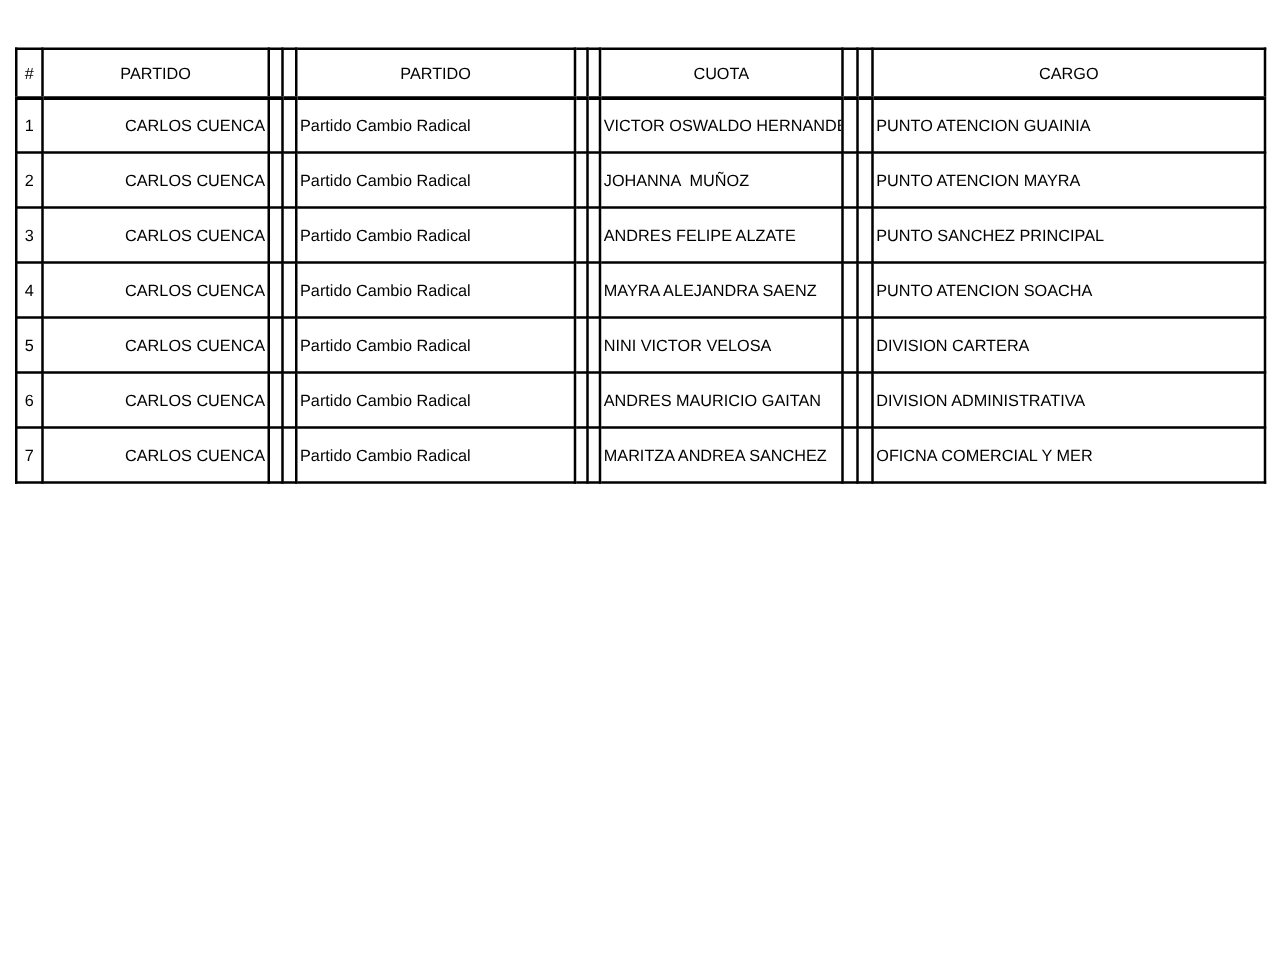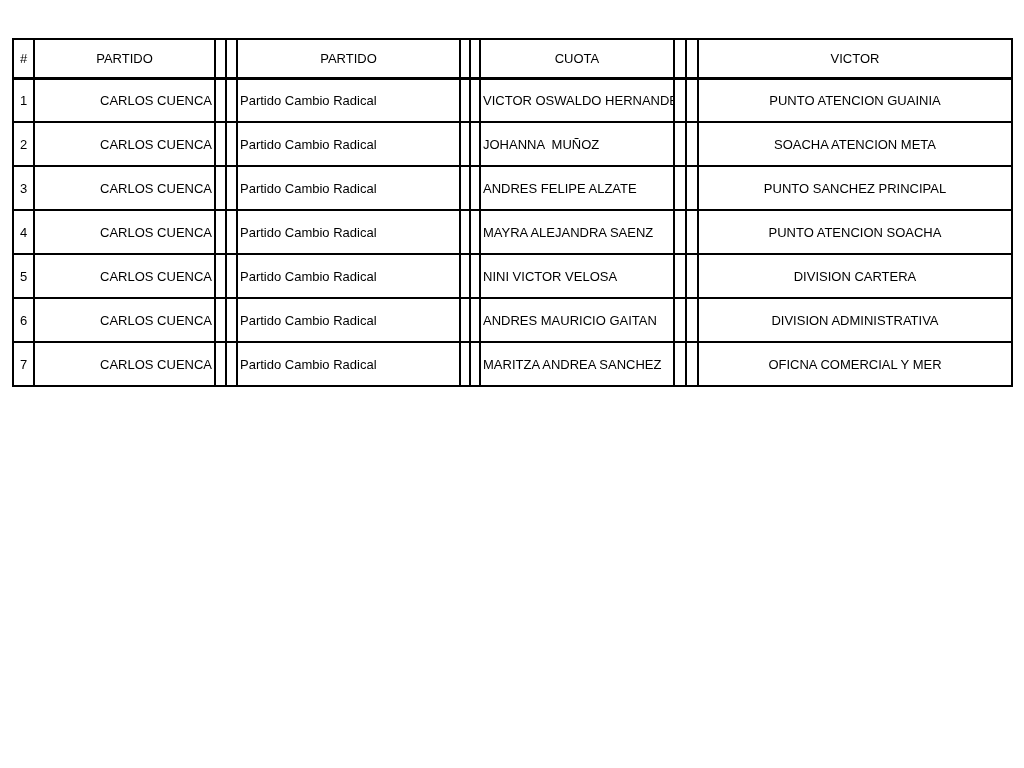--- a/index.html
+++ b/index.html
@@ -30,21 +30,21 @@
     overflow: hidden;
     white-space: pre;
     vertical-align: middle;
   }
   tr.header-row th { height: 39px; text-align: center; border-bottom: 3px solid #000; }
   tr.data-row td { height: 44px; }
   .c-num    { text-align: center; }
   .c-padrino{ text-align: right; }
   .c-partido{ text-align: left; }
   .c-cuota  { text-align: left; margin-left: 44px; }
-  .c-cargo  { text-align: center; }
+  .c-cargo  { text-align: left; }
   .sep { padding: 0; }
 </style>
 </head>
 <body>
 
 <div class="sheet">
   <table class="grid">
     <colgroup>
       <col style="width:21px">
         <col style="width:181px">
@@ -63,21 +63,21 @@
         <th class="c-num">#</th>
         <th class="c-padrino">PARTIDO</th>
         <th class="sep"></th>
         <th class="sep"></th>
         <th class="c-partido">PARTIDO</th>
         <th class="sep"></th>
         <th class="sep"></th>
         <th class="c-cuota" style="text-align:center">CUOTA</th>
         <th class="sep"></th>
         <th class="sep"></th>
-        <th class="c-cargo" style="text-align:center">VICTOR</th>
+        <th class="c-cargo" style="text-align:center">CARGO</th>
       </tr>
 
       <tr class="data-row">
         <td class="c-num">1</td>
         <td class="c-padrino">CARLOS CUENCA</td>
         <td class="sep"></td>
         <td class="sep"></td>
         <td class="c-partido">Partido Cambio Radical</td>
         <td class="sep"></td>
         <td class="sep"></td>
@@ -91,21 +91,21 @@
         <td class="c-num">2</td>
         <td class="c-padrino">CARLOS CUENCA</td>
         <td class="sep"></td>
         <td class="sep"></td>
         <td class="c-partido">Partido Cambio Radical</td>
         <td class="sep"></td>
         <td class="sep"></td>
         <td class="c-cuota">JOHANNA  MUÑOZ</td>
         <td class="sep"></td>
         <td class="sep"></td>
-        <td class="c-cargo">SOACHA ATENCION META</td>
+        <td class="c-cargo">PUNTO ATENCION MAYRA</td>
       </tr>
 
       <tr class="data-row">
         <td class="c-num">3</td>
         <td class="c-padrino">CARLOS CUENCA</td>
         <td class="sep"></td>
         <td class="sep"></td>
         <td class="c-partido">Partido Cambio Radical</td>
         <td class="sep"></td>
         <td class="sep"></td>

